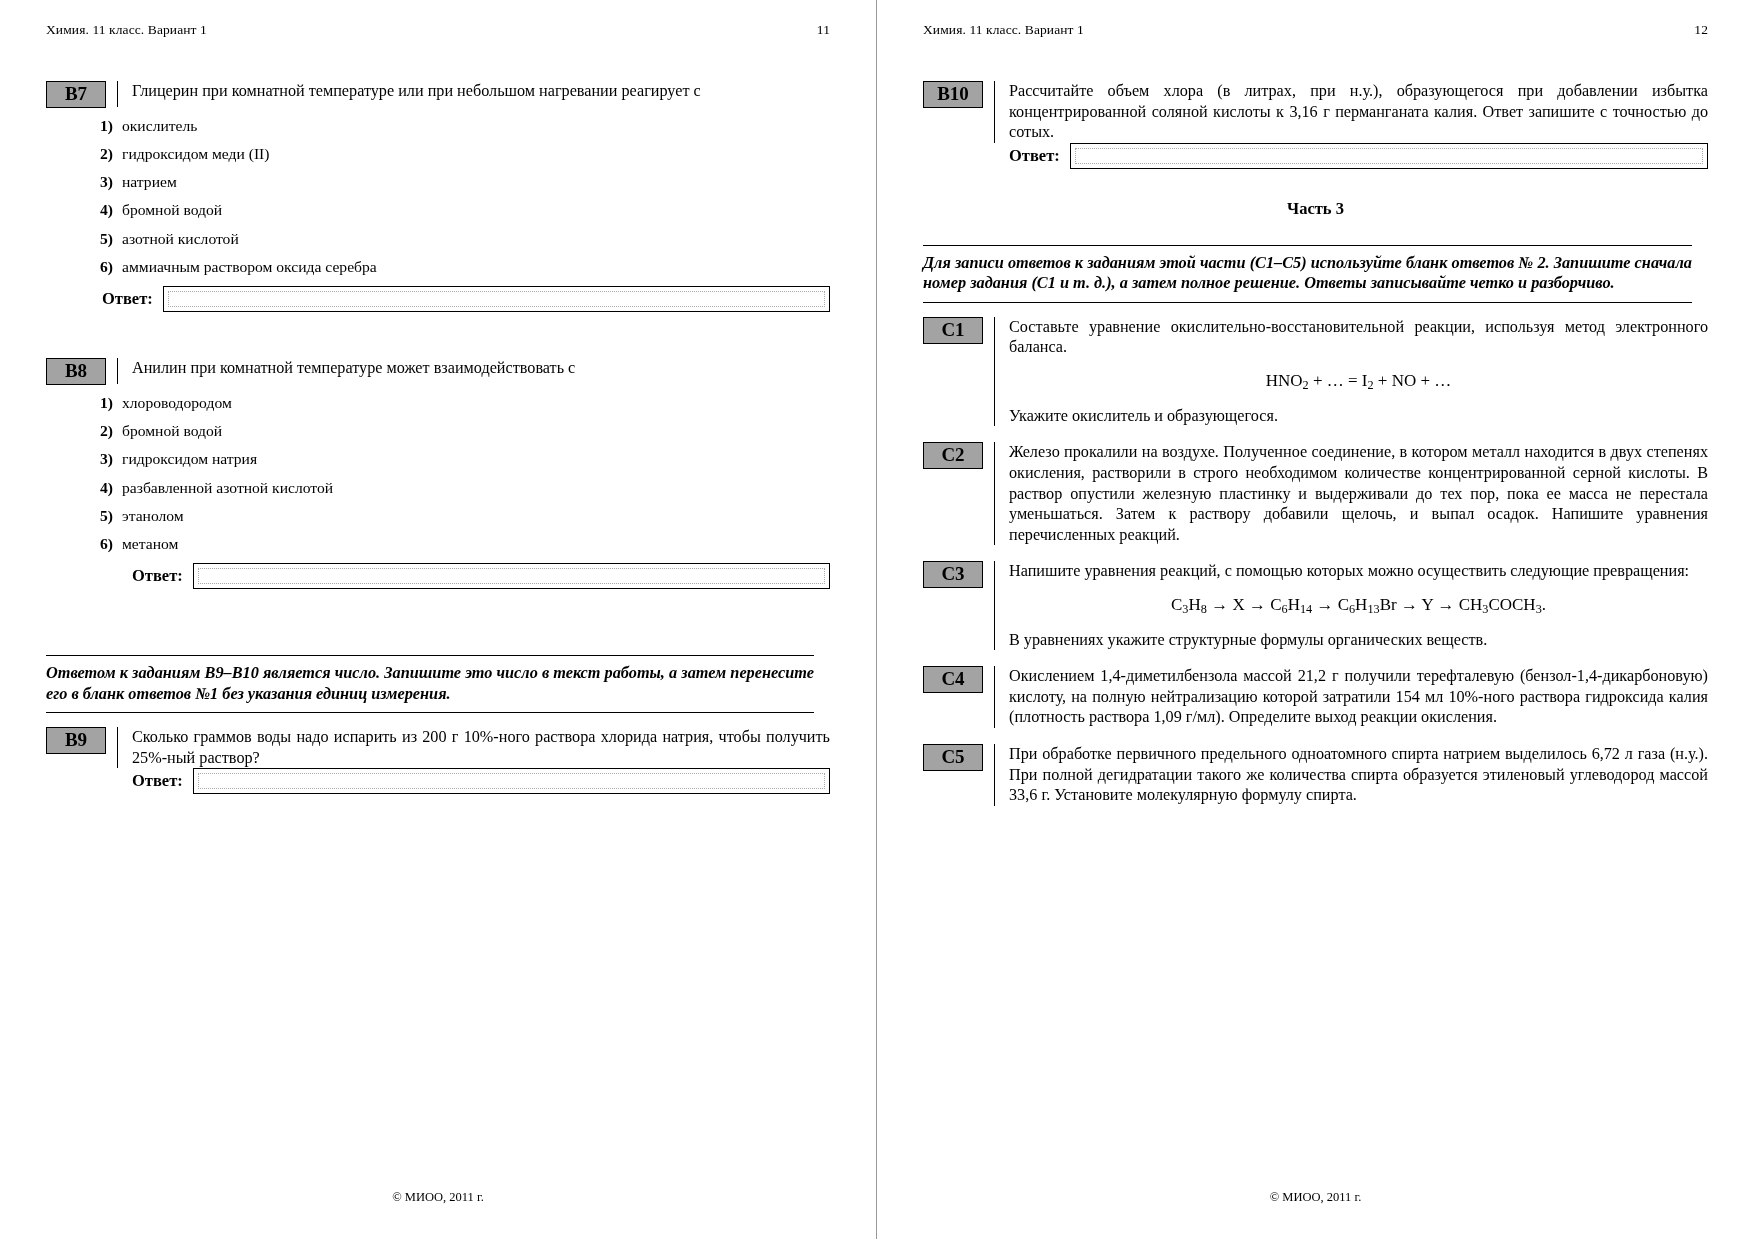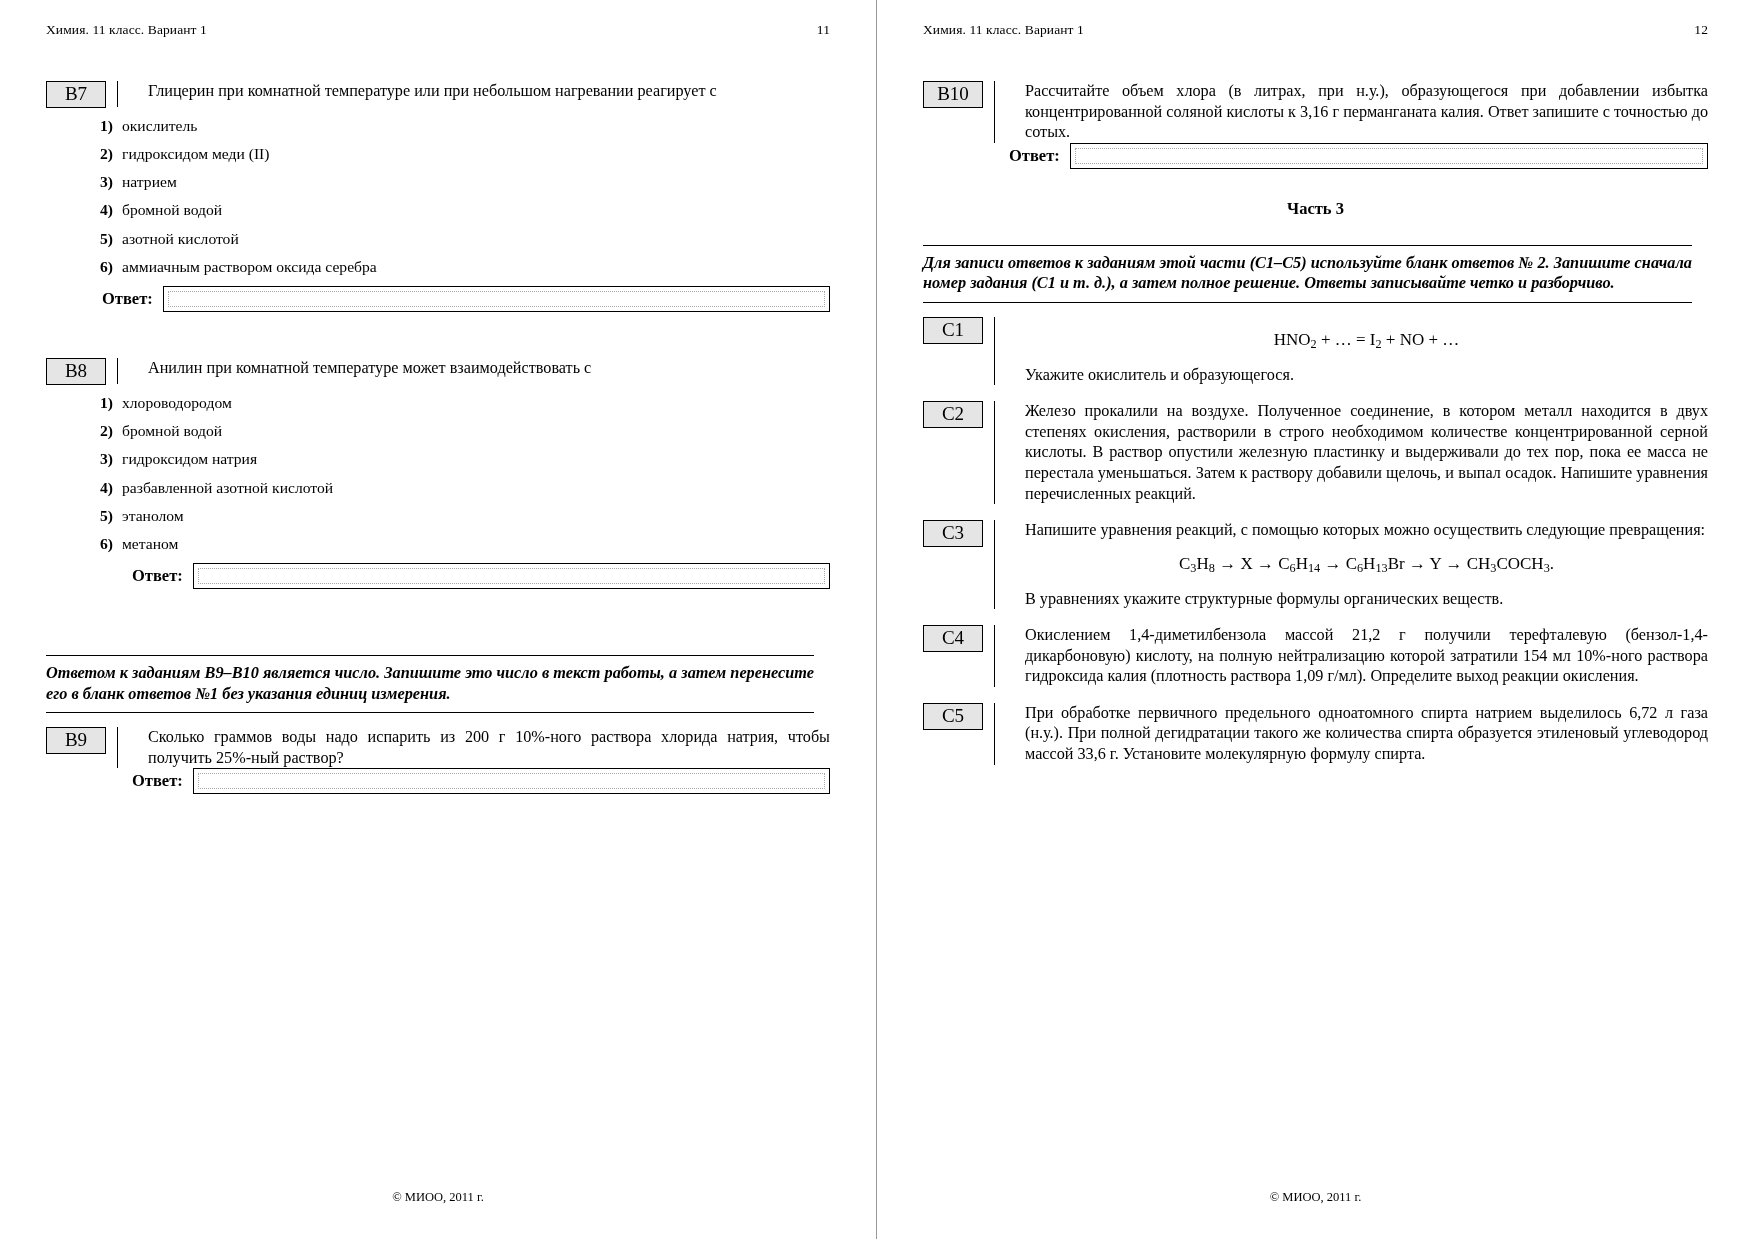--- a/index.html
+++ b/index.html
@@ -45,32 +45,32 @@
   
   .task {
     display: flex;
     align-items: flex-start;
     margin-top: 6px;
   }
   .task-code {
     flex: 0 0 auto;
     min-width: 46px;
     text-align: center;
-    font-weight: normal;
+    font-weight: bold;
     font-size: 19px;
     border: 1.4px solid #000;
     padding: 1px 6px 2px 6px;
     line-height: 1.15;
     margin-right: 0;
-    background: #e5e5e5;
+    background: #a3a3a3;
   }
   .task-body {
     flex: 1 1 auto;
     border-left: 1.4px solid #000;
-    padding-left: 30px;
+    padding-left: 14px;
     margin-left: 11px;
     min-height: 26px;
   }
   .qtext {
     font-size: 16.2px;
     line-height: 1.27;
     text-align: justify;
     text-justify: inter-word;
     margin: 0;
   }
@@ -283,20 +283,21 @@
       <div class="answer-box"></div>
     </div>
 
     <div class="part-title">Часть 3</div>
 
     <div class="instruction">Для записи ответов к заданиям этой части (С1–С5) используйте бланк ответов № 2. Запишите сначала номер задания (С1 и т. д.), а затем полное решение. Ответы записывайте четко и разборчиво.</div>
 
     <div class="task">
       <div class="task-code">C1</div>
       <div class="task-body">
+        <p class="qtext">Составьте уравнение окислительно-восстановительной реакции, используя метод электронного баланса.</p>
         <div class="formula">
           HNO<sub>2</sub> + … = I<sub>2</sub> + NO + …
         </div>
         <p class="after-note">Укажите окислитель и образующегося.</p>
       </div>
     </div>
 
     <div class="spacer-sm"></div>
 
     <div class="task">

